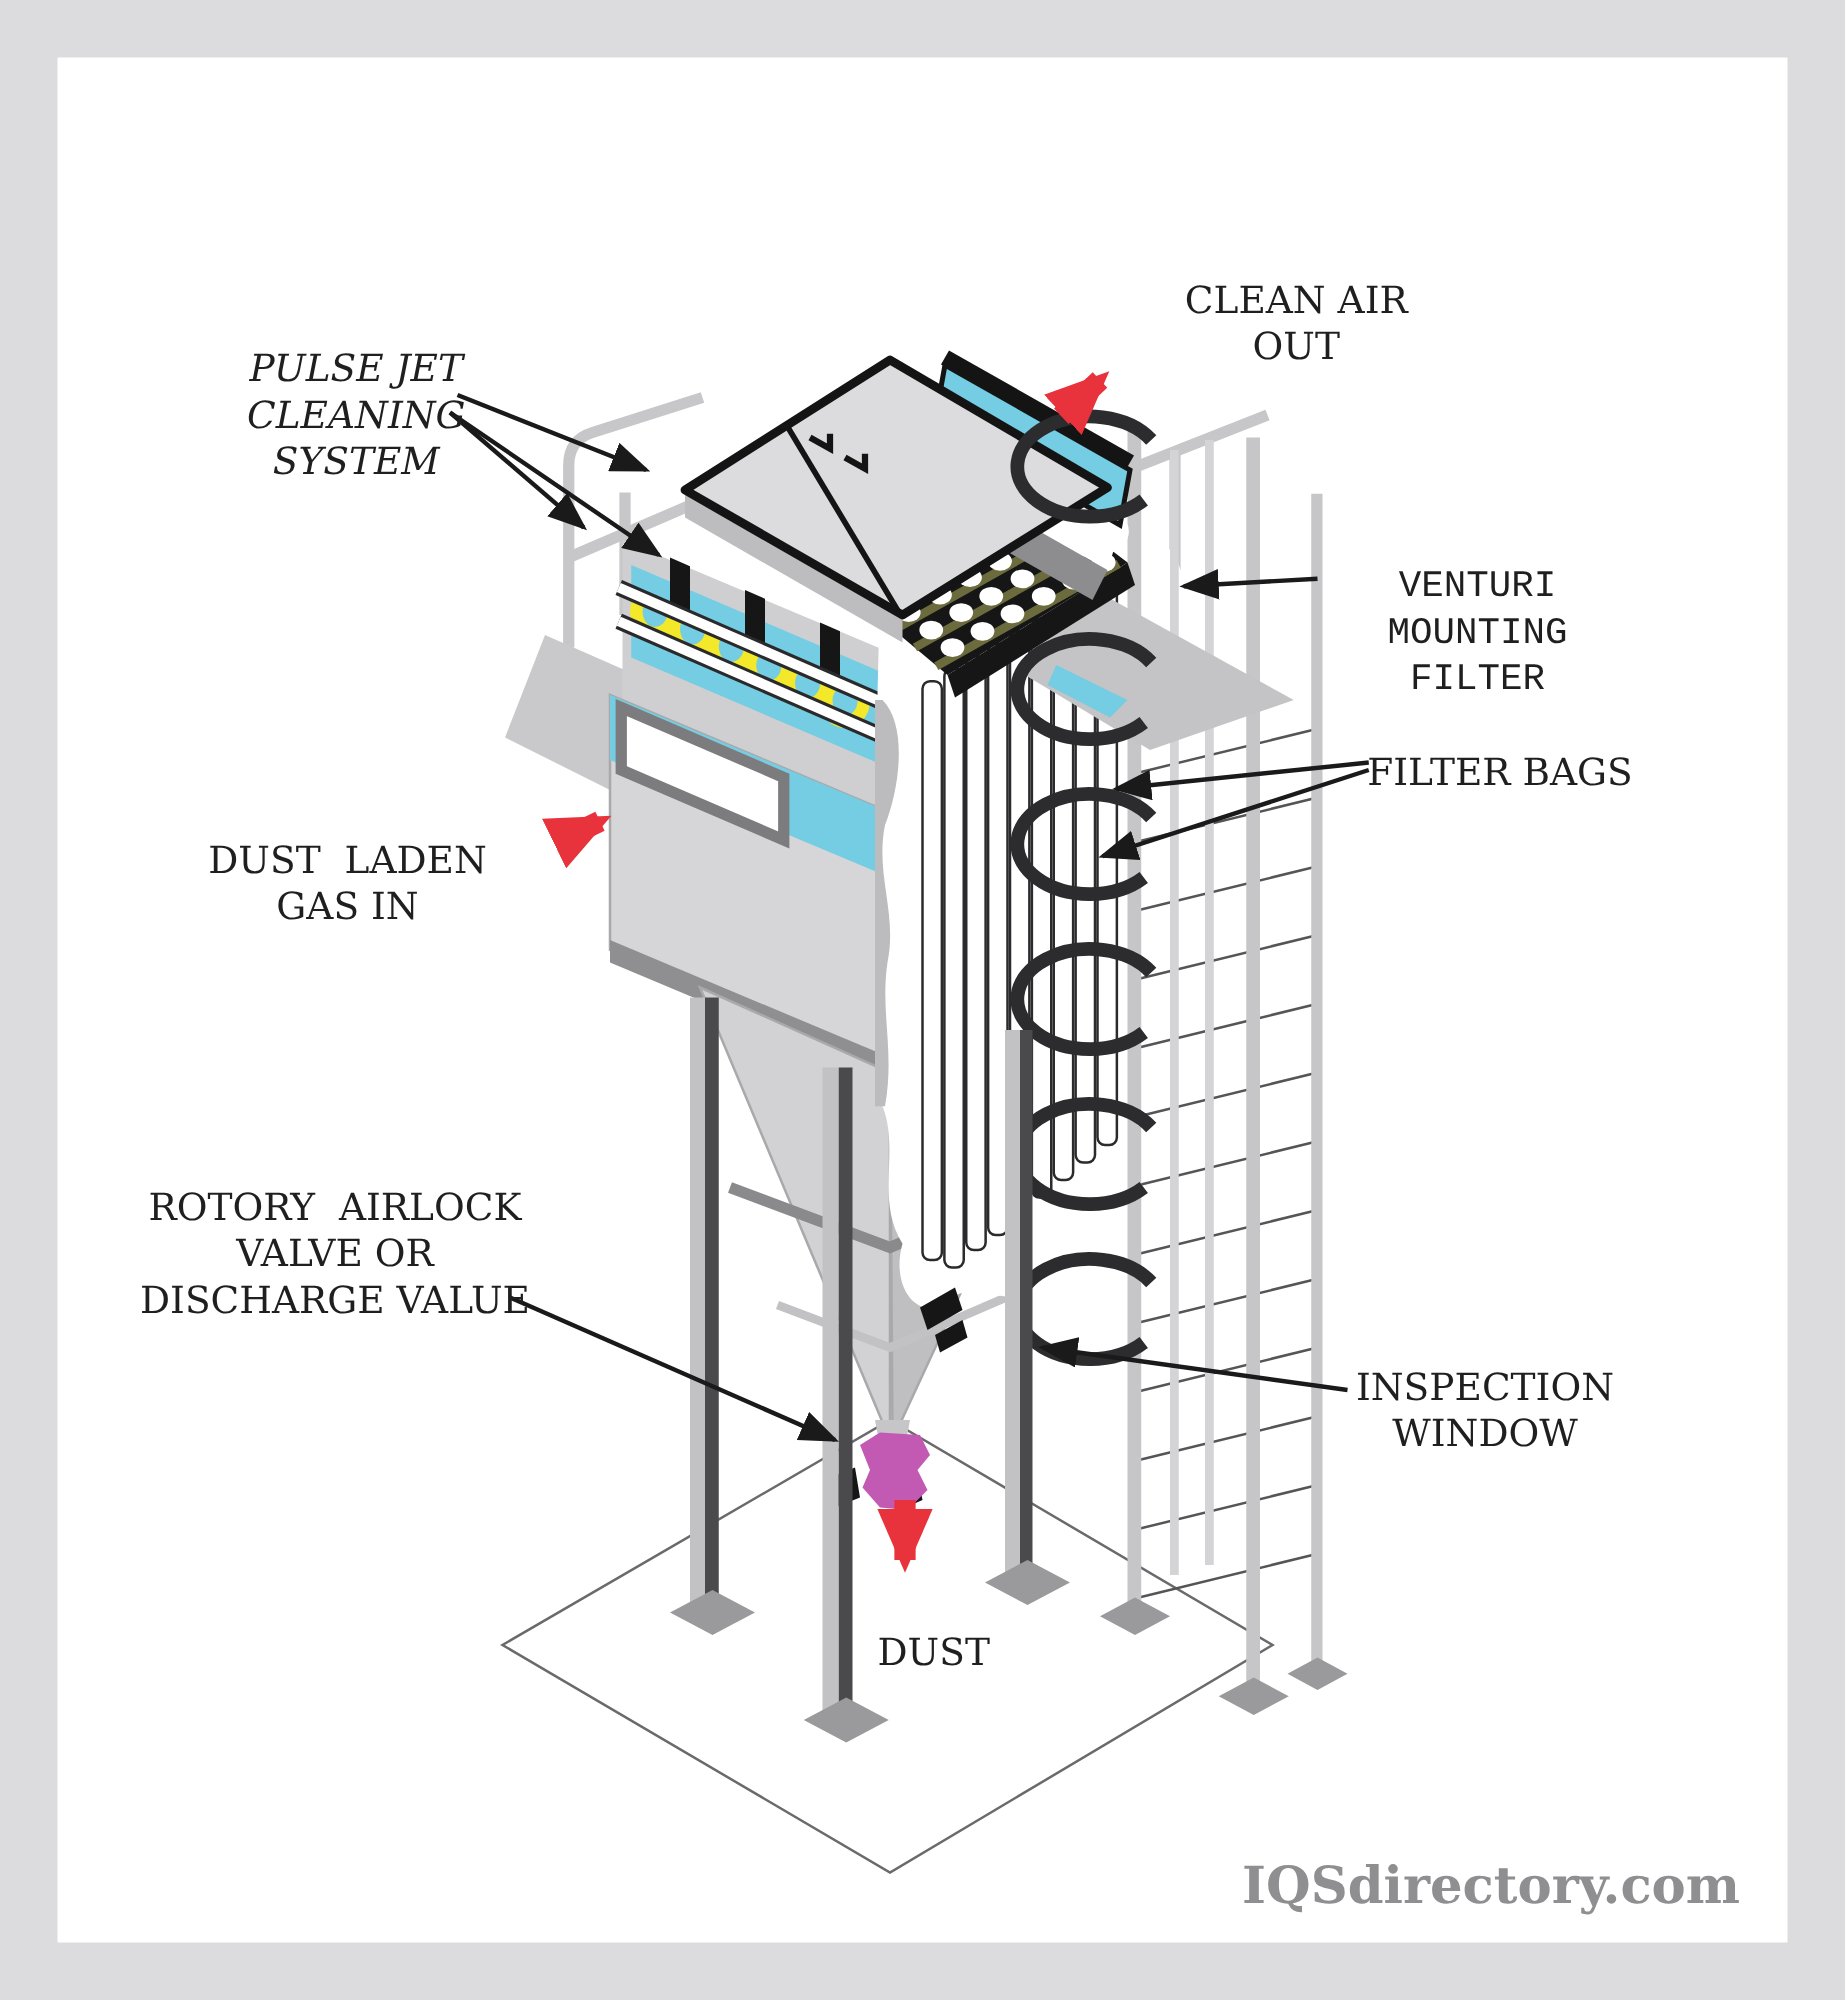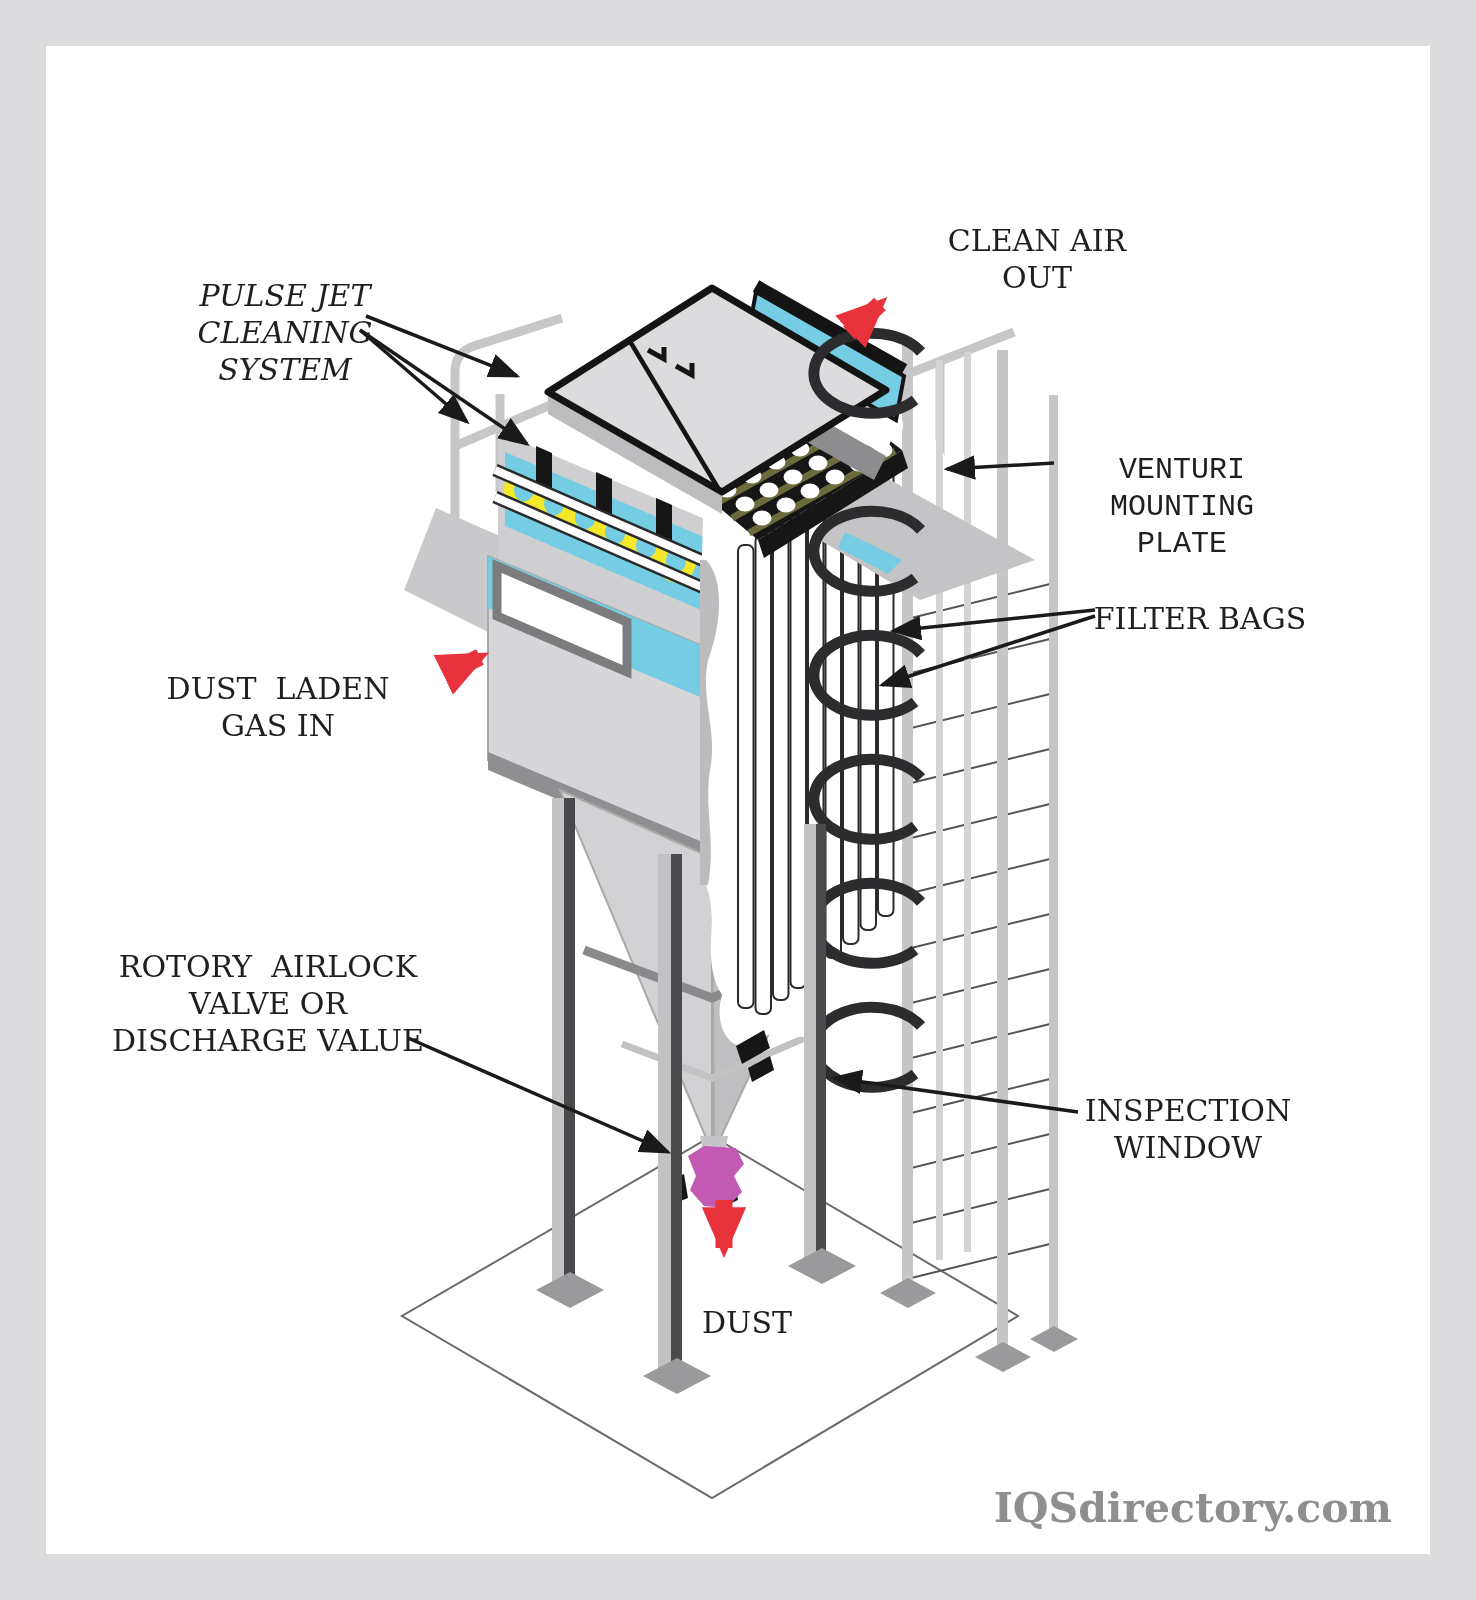--- a/index.html
+++ b/index.html
@@ -270,21 +270,21 @@
   </div>
 
   <div class="label" style="left:1037px;top:222px;">
     <div class="lline">CLEAN AIR</div>
     <div class="lline">OUT</div>
   </div>
 
   <div class="label" style="left:1182px;top:452px;font-family:Liberation Mono, monospace;">
     <div class="lline">VENTURI</div>
     <div class="lline">MOUNTING</div>
-    <div class="lline">PLATE</div>
+    <div class="lline">FILTER</div>
   </div>
 
   <div class="label" style="left:1200px;top:600px;">
     <div class="lline">FILTER BAGS</div>
   </div>
 
   <div class="label" style="left:278px;top:670px;">
     <div class="lline">DUST  LADEN</div>
     <div class="lline">GAS IN</div>
   </div>

